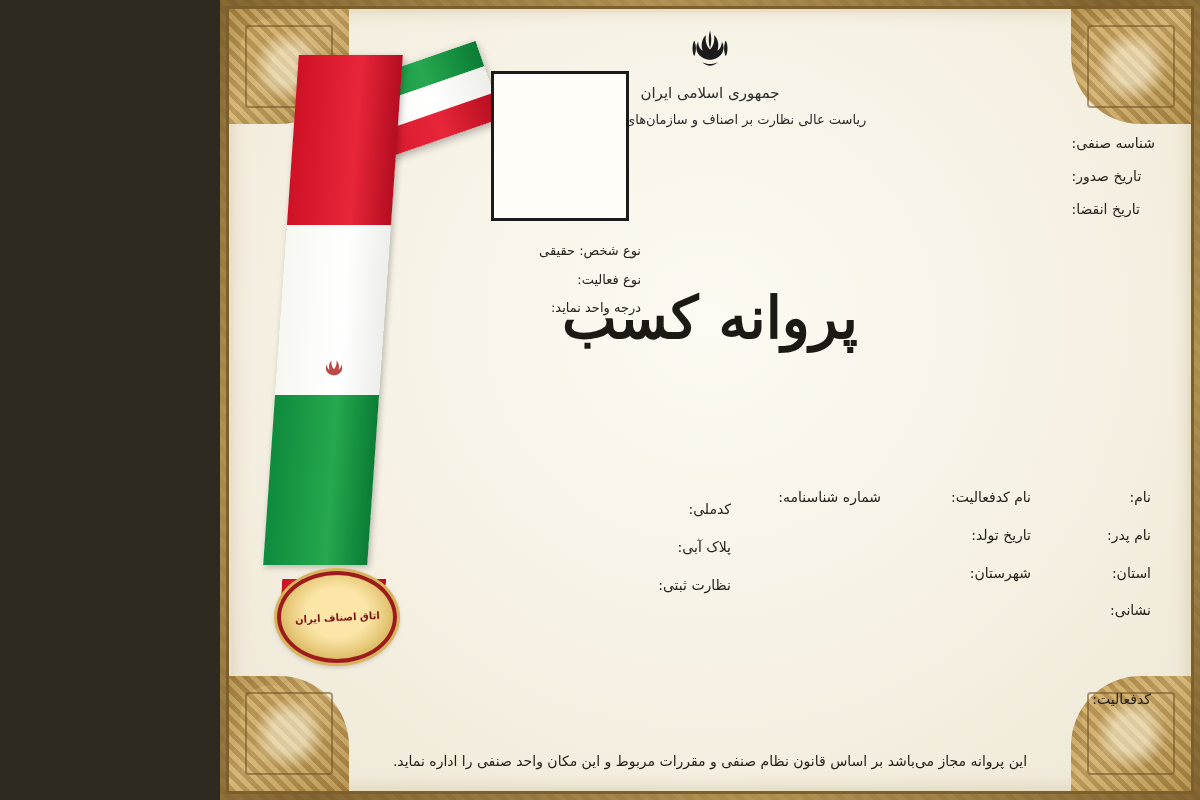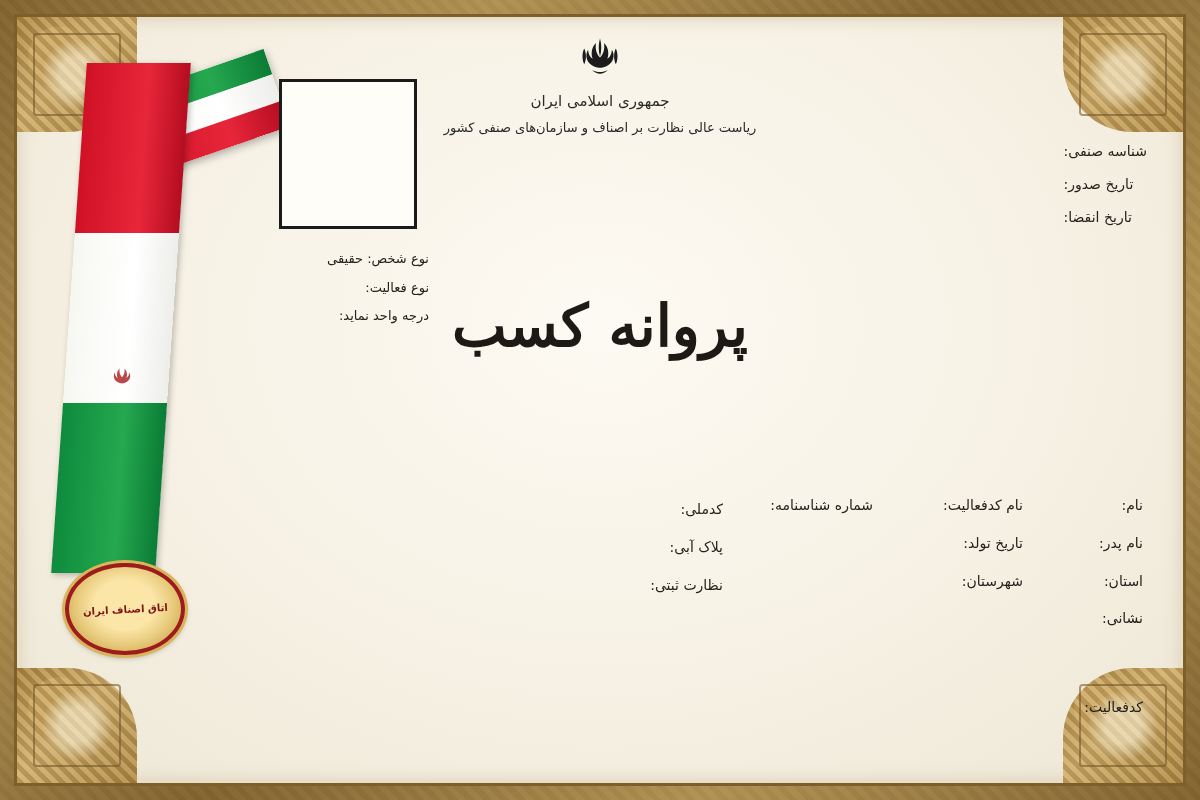--- a/index.html
+++ b/index.html
@@ -5,26 +5,26 @@
 <style>
   html,body{margin:0;padding:0;}
   body{
     width:1200px;height:800px;
     background:#2e2a20;
     font-family:"DejaVu Sans","Liberation Sans",sans-serif;
     overflow:hidden;
   }
   .certificate{
     position:relative;
-    width:1200px;height:800px;
+    width:980px;height:800px;
     box-sizing:border-box;
     background:
       repeating-linear-gradient(45deg, rgba(120,95,45,0.25) 0 6px, rgba(90,70,30,0.25) 6px 12px),
       linear-gradient(135deg,#8a6a35,#c7a562 25%,#8a6a35 50%,#c7a562 75%,#8a6a35);
-    padding:14px;
+    padding:6px;
   }
   .inner-frame{
     position:relative;
     width:100%;height:100%;
     box-sizing:border-box;
     border:3px solid #7d5f2c;
     background:
       radial-gradient(ellipse at 50% 40%, #fdfaf3 0%, #f6f1e4 55%, #eee7d6 100%);
     box-shadow:inset 0 0 0 3px #e8dfc8, inset 0 0 18px rgba(160,135,85,0.35);
     overflow:hidden;
@@ -147,21 +147,21 @@
   
   .fields{
     position:absolute;top:470px;right:40px;left:300px;height:230px;
   }
   .col{
     position:absolute;text-align:right;font-size:14px;color:#26211c;line-height:2.7;
   }
   .col.c1{right:0;top:0;width:92px;}
   .col.c2{right:120px;top:0;width:130px;}
   .col.c3{right:270px;top:0;width:130px;}
-  .col.c4{right:420px;top:4px;width:130px;}
+  .col.c4{right:420px;top:12px;width:130px;}
   .field-activity{
     position:absolute;right:0;top:200px;font-size:14px;color:#26211c;margin-top:12px;
   }
 
   
   .footer-note{
     position:absolute;bottom:22px;left:0;right:0;
     text-align:center;font-size:14px;color:#201c18;
     letter-spacing:.3px;
   }
@@ -246,15 +246,16 @@
         <div>شماره شناسنامه:</div>
       </div>
       <div class="col c4">
         <div>کدملی:</div>
         <div>پلاک آبی:</div>
         <div>نظارت ثبتی:</div>
       </div>
       <div class="field-activity">کدفعالیت:</div>
     </div>
 
+    <div class="footer-note">این پروانه مجاز می‌باشد بر اساس قانون نظام صنفی و مقررات مربوط و این مکان واحد صنفی را اداره نماید.</div>
 
   </div>
 </div>
 
 </body></html>

